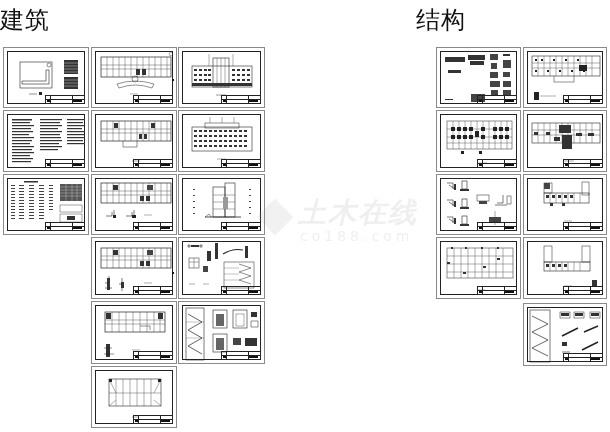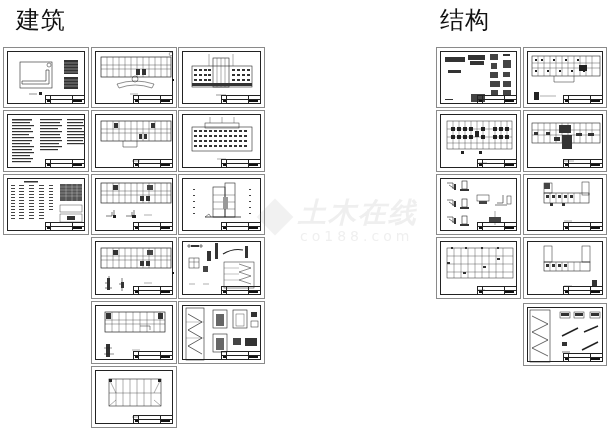--- a/index.html
+++ b/index.html
@@ -15,22 +15,22 @@
   .sheet .tb-fill2 { position:absolute; right:2px; bottom:1px; width:9px; height:2px; background:#111; }
   .sheet svg { position:absolute; left:0; top:0; }
   .watermark { position:absolute; left:258px; top:190px; width:160px; height:60px; opacity:0.13; pointer-events:none; }
   .wm-text { position:absolute; left:40px; top:4px; font-size:28px; font-weight:bold; color:#888; font-style:italic; letter-spacing:2px; font-family:"DejaVu Sans", sans-serif; }
   .wm-sub { position:absolute; left:42px; top:38px; font-size:14px; color:#888; letter-spacing:4px; font-family:"DejaVu Sans", sans-serif; }
   .wm-diamond { position:absolute; left:4px; top:14px; width:26px; height:26px; background:#999; transform:rotate(45deg); }
 </style>
 </head>
 <body>
 
-<div class="group-title" style="left:16px; top:4px;">建筑</div>
-<div class="group-title" style="left:440px; top:4px;">结构</div>
+<div class="group-title" style="left:0; top:4px;">建筑</div>
+<div class="group-title" style="left:416px; top:4px;">结构</div>
 
 <div class="sheet" style="left:3px; top:47px; width:86px; height:61px;">
   <div class="inner"></div>
   <svg width="86" height="61">
     <rect x="16" y="14" width="32" height="26" fill="none" stroke="#222" stroke-width="0.6"></rect>
     <path d="M18 33 L42 33 L42 22 L45 22 L45 36 L18 36 Z" fill="none" stroke="#222" stroke-width="0.6"></path>
     <circle cx="45" cy="17" r="2" fill="none" stroke="#222" stroke-width="0.5"></circle>
     <line x1="25" y1="46" x2="33" y2="46" stroke="#222" stroke-width="0.5"></line>
     <rect x="35" y="44" width="3" height="3" fill="#222"></rect>
     <rect x="60" y="12" width="14" height="14" fill="#333"></rect>

